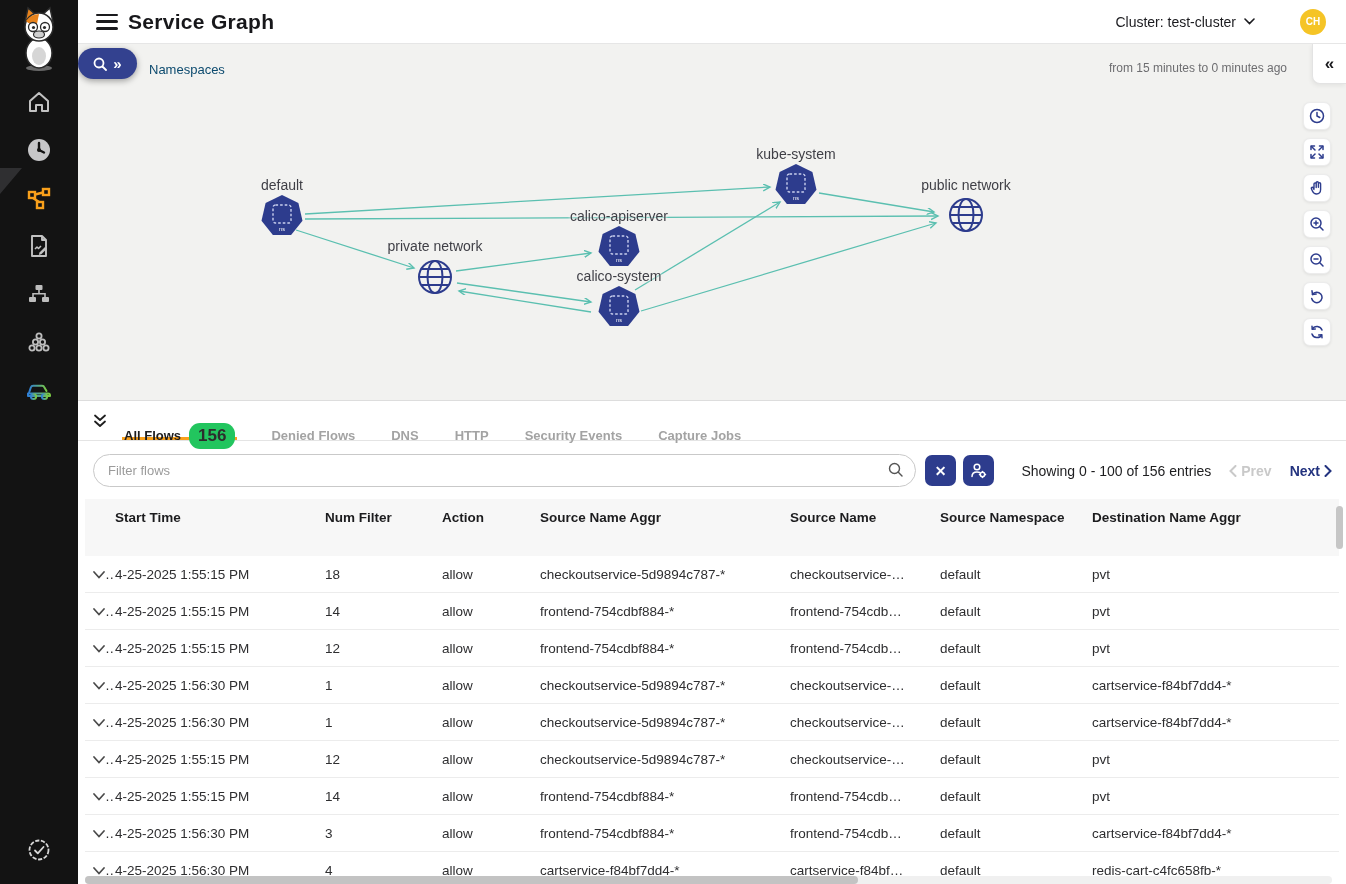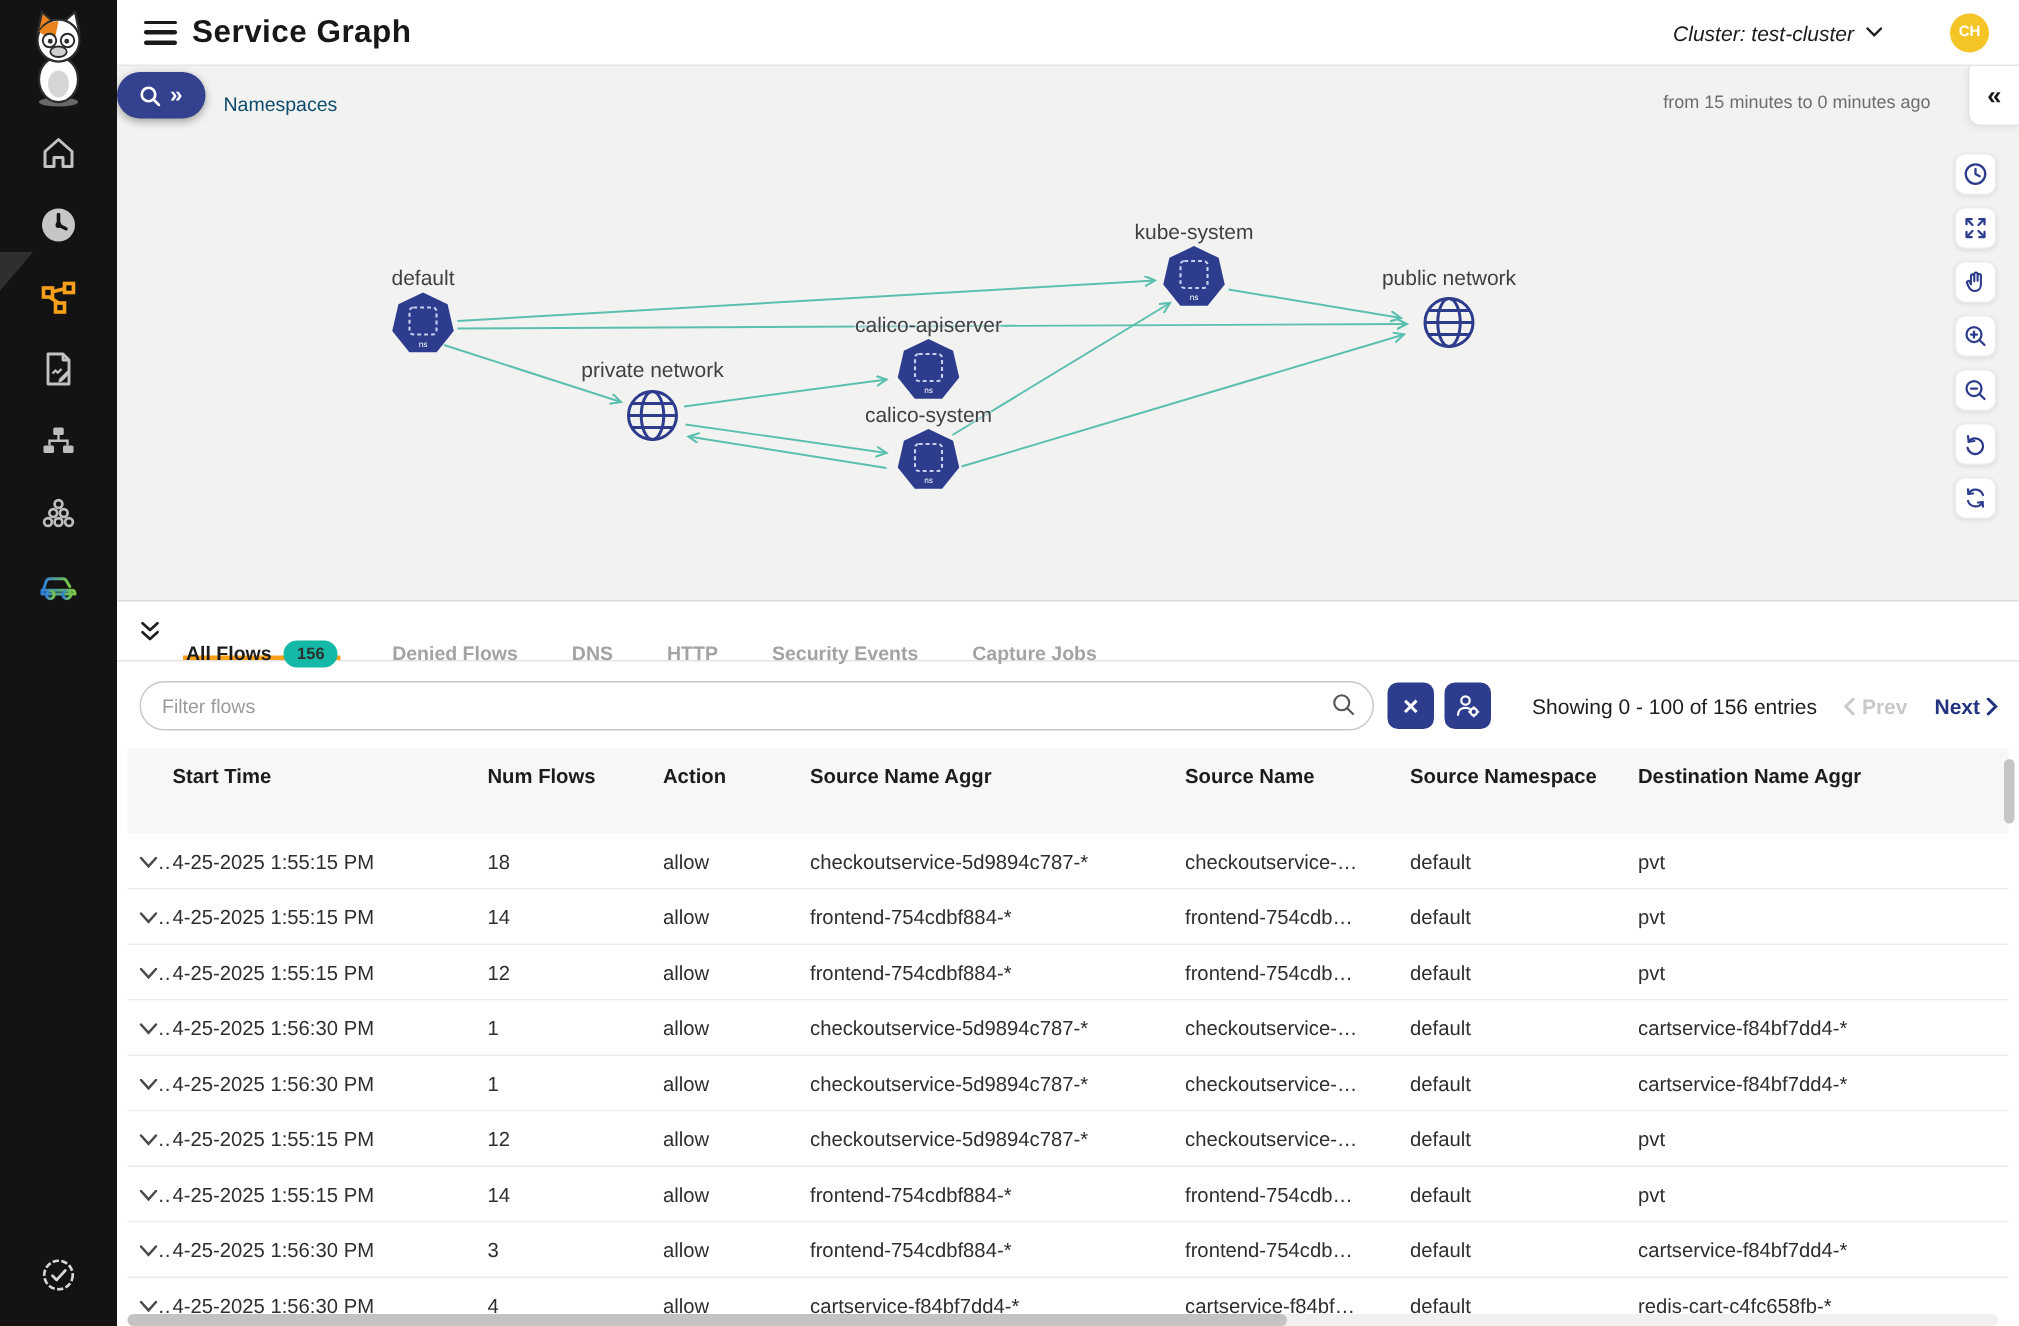--- a/index.html
+++ b/index.html
@@ -13,21 +13,21 @@
   .nav-btn { width:28px; height:28px; background:none; border:none; cursor:pointer; display:flex; align-items:center; justify-content:center; padding:0; }
   .active-wedge { position:absolute; left:0; top:168px; width:22px; height:26px; background:#2f2f31; clip-path:polygon(0 0,100% 0,0 100%); }
   .badge-bottom { position:absolute; bottom:20px; left:25px; }
 
   
   .header { position:absolute; left:78px; top:0; right:0; height:44px; background:#fff; border-bottom:1px solid #e6e6e6; display:flex; align-items:center; z-index:20; }
   .hamburger { margin-left:18px; width:22px; height:16px; display:flex; flex-direction:column; justify-content:space-between; background:none; border:none; cursor:pointer; }
   .hamburger i { display:block; height:2.5px; background:#1a1a1d; border-radius:2px; }
   .page-title { font-size:21px; font-weight:700; color:#17171a; letter-spacing:.3px; margin-left:10px; }
   .header-right { margin-left:auto; display:flex; align-items:center; gap:18px; padding-right:20px; }
-  .cluster-btn { display:flex; align-items:center; gap:8px; background:none; border:none; font-family:inherit; font-size:14px; color:#1b1b1f; cursor:pointer;font-style:italic; }
+  .cluster-btn { display:flex; align-items:center; gap:8px; background:none; border:none; font-family:inherit; font-size:14px; color:#1b1b1f; cursor:pointer; }
   .avatar { width:26px; height:26px; border-radius:50%; background:#F5C426; color:#fff; font-size:10px; font-weight:700; display:flex; align-items:center; justify-content:center; cursor:pointer;margin-left:27px; }
 
   
   .graph-area { position:absolute; left:78px; top:44px; right:0; height:356px; background:#f2f2f0; }
   .search-pill { position:absolute; left:0; top:4px; width:59px; height:31px; border-radius:16px; background:#33418f; border:none; color:#fff; display:flex; align-items:center; justify-content:center; gap:6px; cursor:pointer; box-shadow:0 2px 6px rgba(0,0,0,.35); }
   .search-pill .chevrons { font-size:15px; font-weight:700; line-height:1; }
   .breadcrumb { position:absolute; left:71px; top:18px; font-size:13px; font-weight:500; color:#0c4a6e; cursor:pointer; }
   .time-range { position:absolute; right:59px; top:17px; font-size:12px; color:#6d6d70; }
   .collapse-tab { position:absolute; right:0; top:0; width:34px; height:40px; background:#fff; border:none; border-left:1px solid #e3e3e3; border-bottom:1px solid #e3e3e3; border-radius:0 0 0 8px; font-size:17px; font-weight:700; color:#17171a; cursor:pointer; box-shadow:-1px 2px 4px rgba(0,0,0,.06); }
   .graph-toolbar { position:absolute; right:15px; top:58px; display:flex; flex-direction:column; gap:8px; }
@@ -36,21 +36,21 @@
   .edges { position:absolute; left:0; top:0; }
   .gnode { position:absolute; cursor:pointer; }
   .glabel { position:absolute; transform:translateX(-50%); font-size:14px; color:#3f3f46; white-space:nowrap; text-shadow:0 0 3px #f2f2f0, 0 0 3px #f2f2f0; }
 
   
   .flows { position:absolute; left:78px; top:400px; right:0; bottom:0; background:#fff; border-top:1px solid #ddd; }
   .tabbar { height:40px; border-bottom:1px solid #e4e4e4; display:flex; align-items:stretch; padding-left:14px; }
   .dblchev { align-self:center; margin-right:14px; background:none; border:none; cursor:pointer; display:flex; }
   .tab { display:flex; align-items:center; gap:8px; margin-right:32px; font-size:13px; font-weight:700; color:#a3a3a3; border:none; background:none; font-family:inherit; cursor:pointer; border-bottom:3px solid transparent; padding:0 2px;margin-top:33px; }
   .tab.active { color:#1c1c1e; border-bottom-color:#F9A01B; }
-  .badge { background:#14b8a6; color:#2d2d2d; border-radius:11px; padding:3px 9px; font-size:11px; font-weight:700; }
+  .badge { background:#22c55e; color:#2d2d2d; border-radius:11px; padding:3px 9px; font-size:17px; font-weight:700; }
 
   .filter-row { display:flex; align-items:center; padding:13px 14px 12px 15px; }
   .filter-wrap { position:relative; width:823px; }
   .filter-wrap input { width:100%; height:33px; border:1px solid #c9c9c9; border-radius:17px; padding:0 38px 0 14px; font-size:13px; font-family:inherit; color:#333; outline:none; background:#fff; }
   .filter-wrap input::placeholder { color:#9b9b9b; }
   .filter-wrap .search-in { position:absolute; right:12px; top:8px; }
   .sq-btn { width:31px; height:31px; border:none; border-radius:7px; background:#2d3c8d; color:#fff; display:flex; align-items:center; justify-content:center; cursor:pointer; }
   .sq-btn.clear { margin-left:9px; font-size:14px; font-weight:700; }
   .sq-btn.cols { margin-left:7px; }
   .pager { margin-left:auto; display:flex; align-items:center; gap:18px; }
@@ -380,21 +380,21 @@
             <polyline points="1.5,1 6.5,6 1.5,11"></polyline>
           </svg>
       </button>
     </div>
   </div>
 
   <div class="tbl">
     <div class="thead">
       <div class="th chev"></div>
       <div class="th">Start Time</div>
-      <div class="th">Num Flows</div>
+      <div class="th">Num Filter</div>
       <div class="th">Action</div>
       <div class="th">Source Name Aggr</div>
       <div class="th">Source Name</div>
       <div class="th">Source Namespace</div>
       <div class="th">Destination Name Aggr</div>
     </div>
 
     <div class="tr">
       <div class="td chev"><svg width="12" height="8" viewBox="0 0 12 8" fill="none" stroke="#4a4a4a" stroke-width="1.7" stroke-linecap="round">
             <polyline points="1,1 6,6.5 11,1"></polyline>

